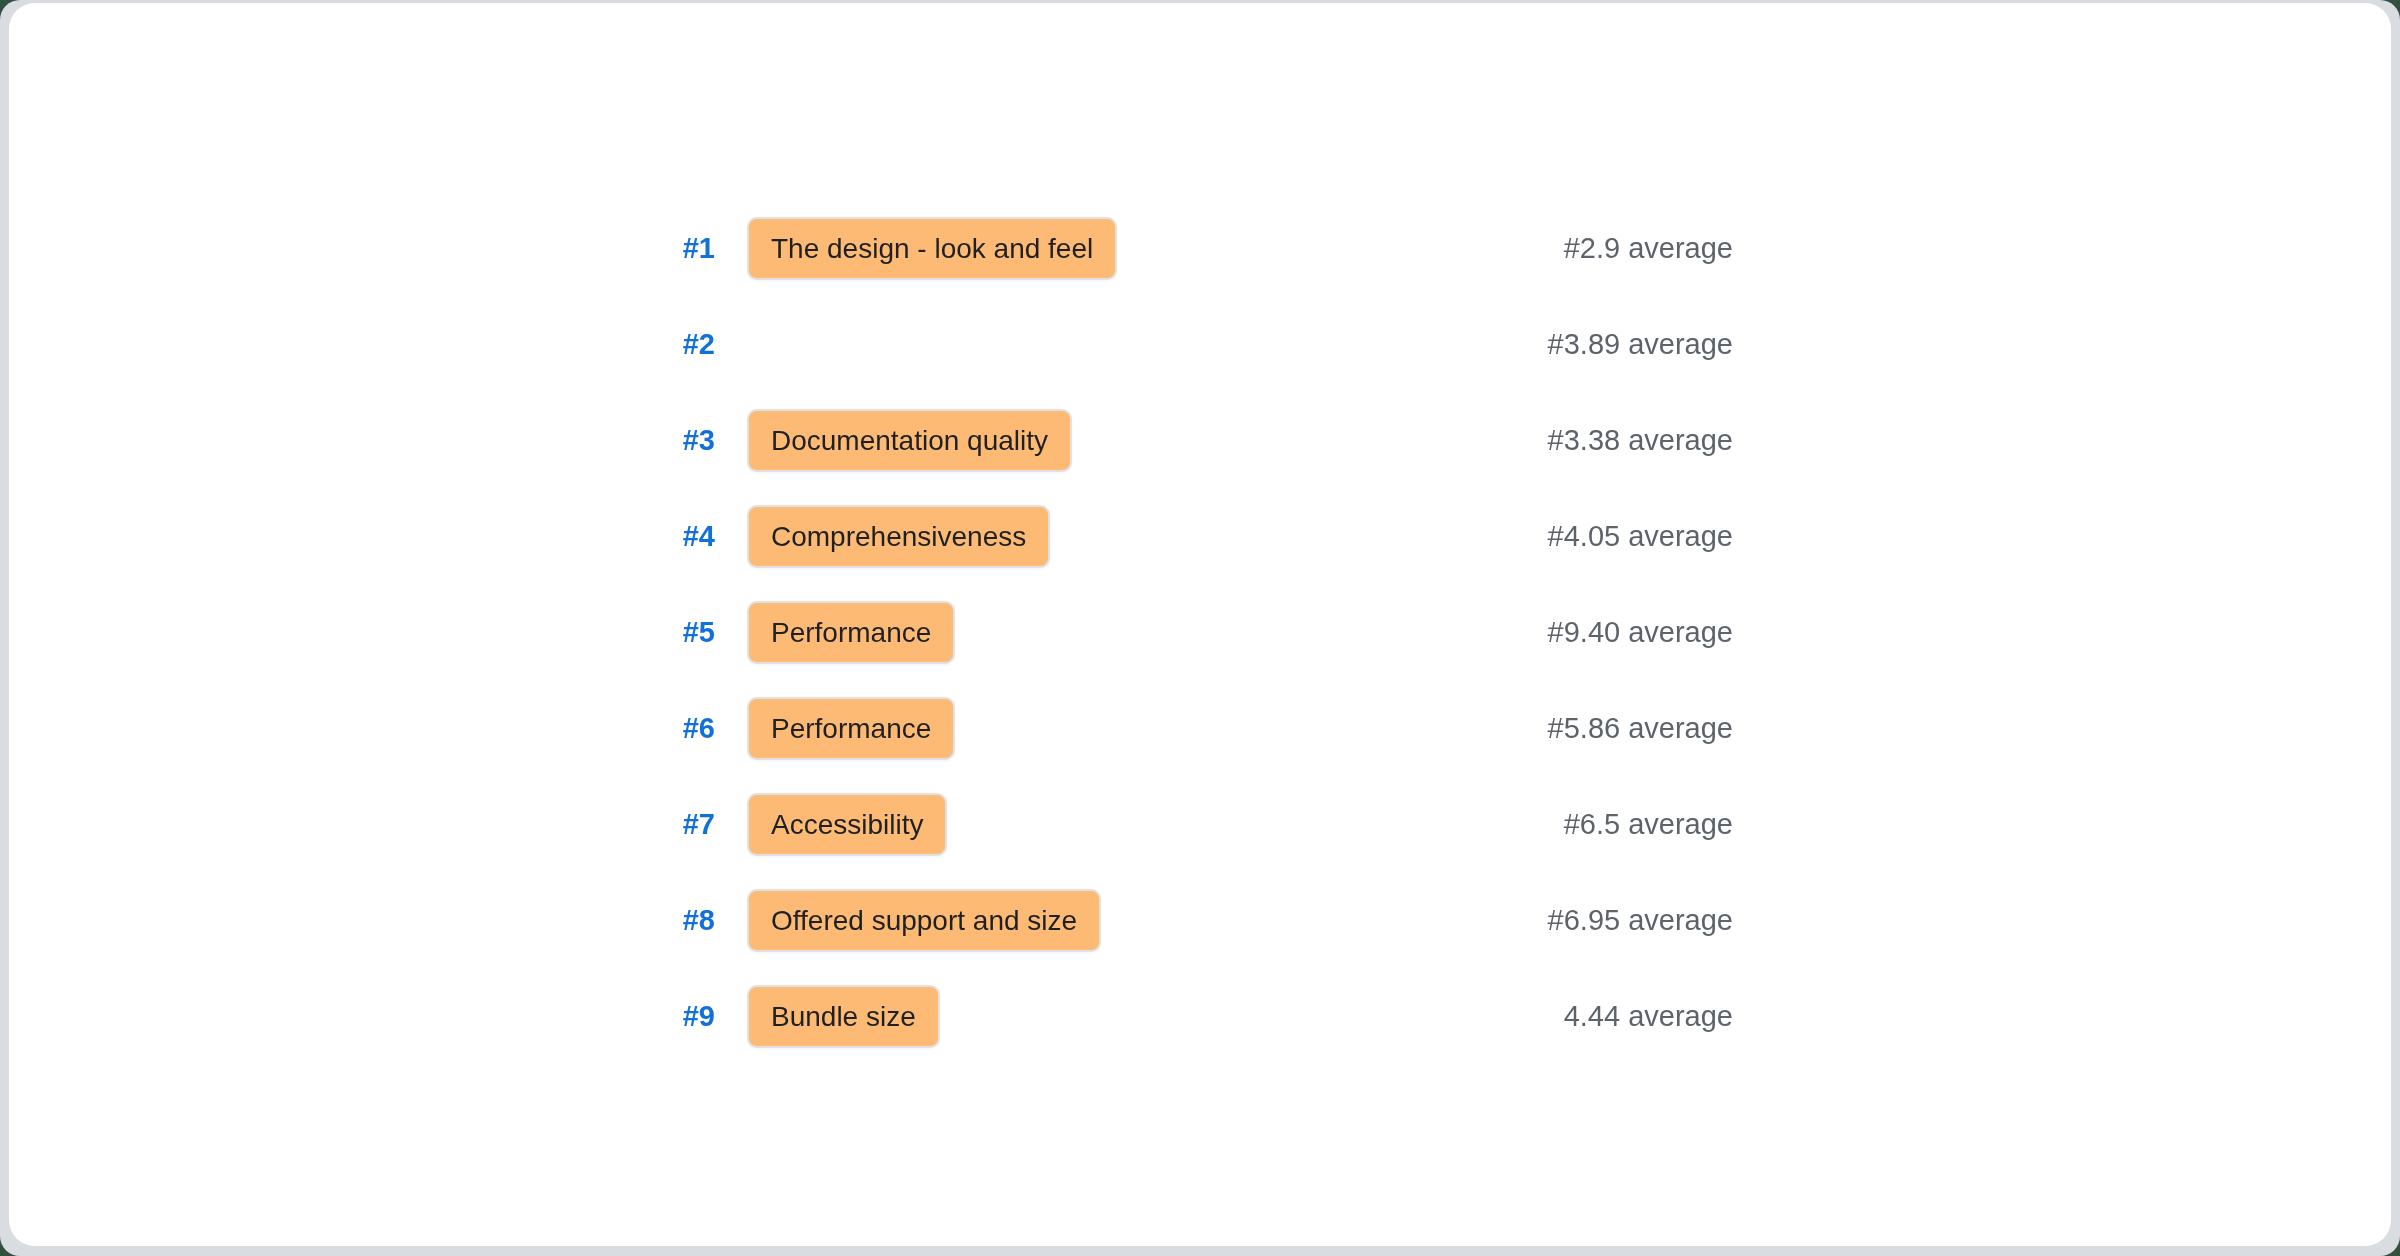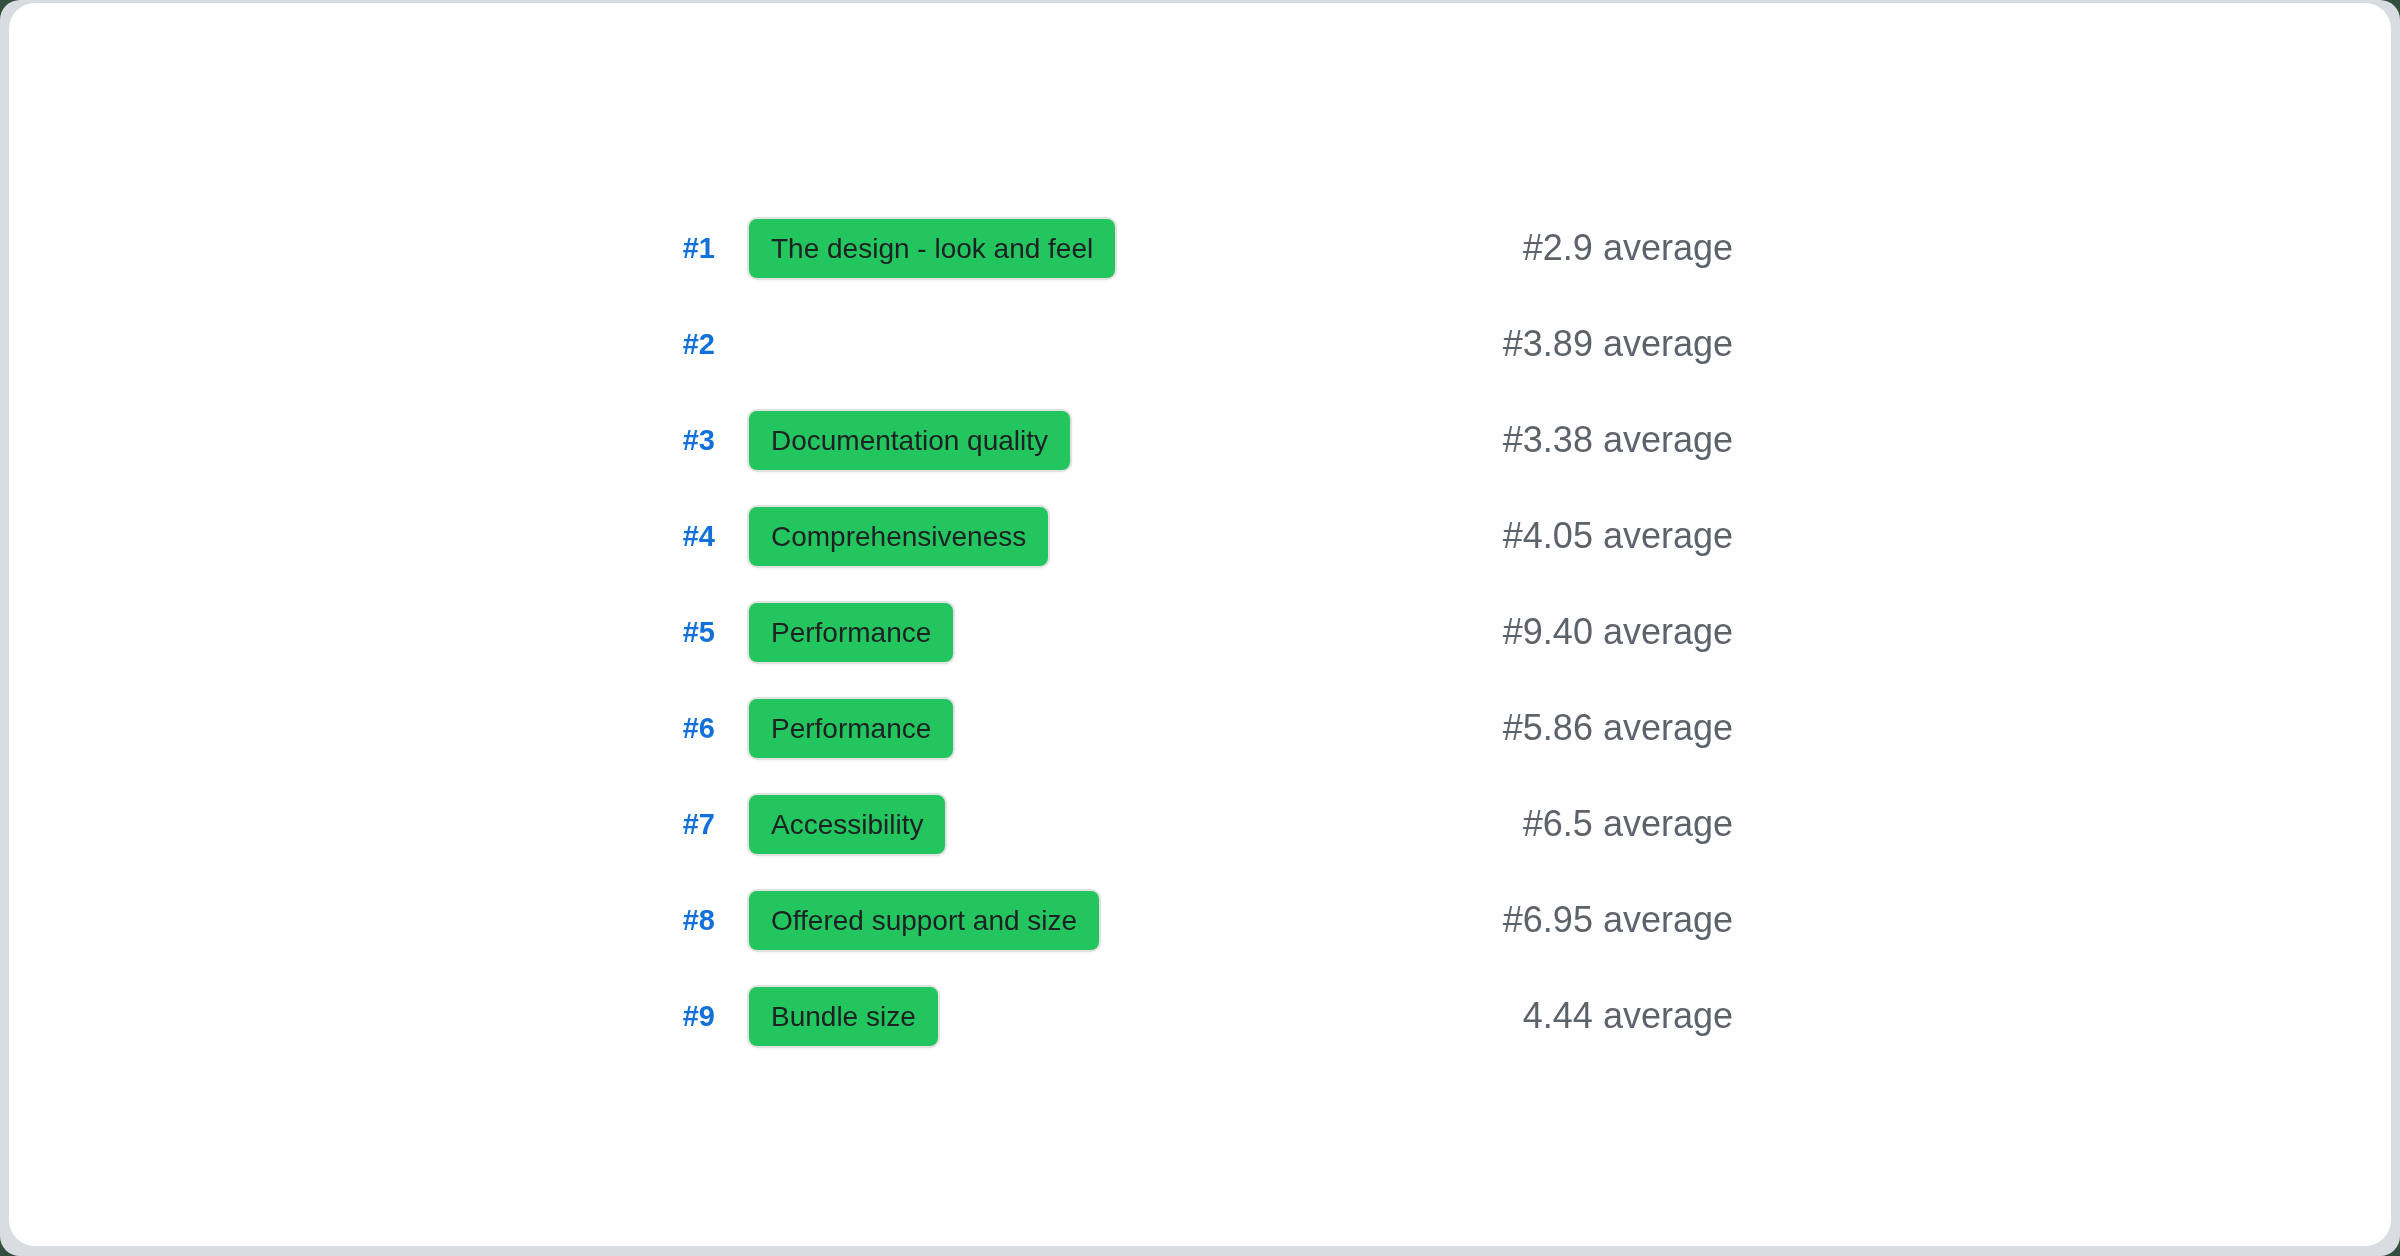--- a/index.html
+++ b/index.html
@@ -35,34 +35,34 @@
   .rank {
     width: 48px;
     text-align: right;
     font-size: 29px;
     font-weight: 700;
     color: var(--rank-blue, #1270d9);
     flex: none;
   }
   .chip {
     margin-left: 32px;
-    background: #22c55e;
+    background: #fdba74;
     border: 2px solid var(--chip-border, #e1e1e2);
     border-radius: 10px;
     padding: 12px 22px;
     font-size: 28px;
     line-height: 35px;
     color: var(--label-ink, #1f2023);
     box-shadow: 0 1px 3px rgba(0,0,0,0.05);
     white-space: nowrap;
     flex: none;
   }
   .avg {
     margin-left: auto;
-    font-size: 36px;
+    font-size: 29px;
     color: var(--avg-gray, #5d636b);
     white-space: nowrap;
     flex: none;
   }
 </style>
 </head>
 <body style="--corner-green: #334f3e; --chrome-gray: #d9dde1; --rank-blue: #1270d9; --label-ink: #1f2023; --avg-gray: #5d636b; --chip-border: #e1e1e2;">
 
 <div class="chrome">
   <div class="card">

